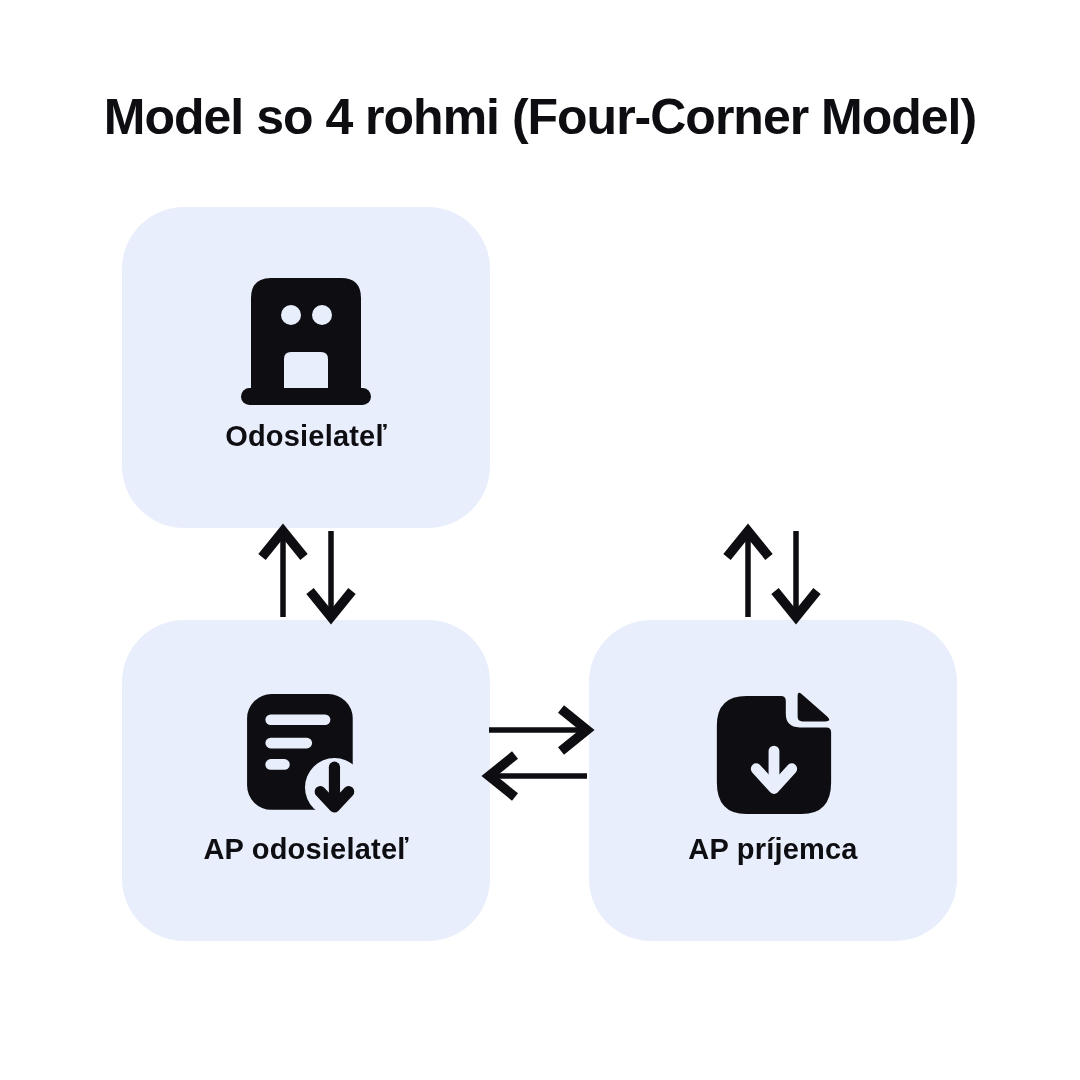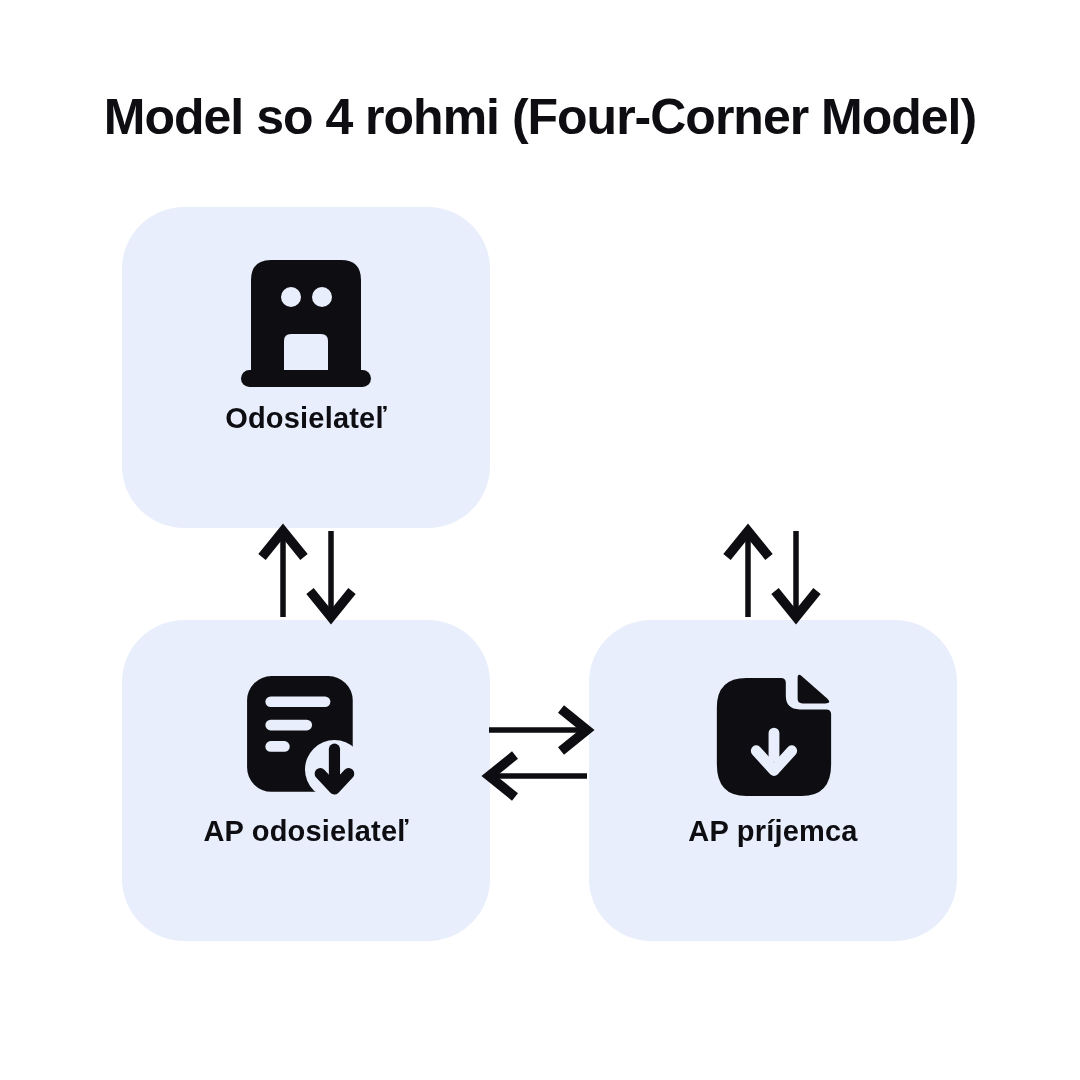--- a/index.html
+++ b/index.html
@@ -34,21 +34,21 @@
 
   .node {
     position: absolute;
     width: 368px;
     height: 321px;
     background: var(--card-bg);
     border-radius: 62px;
     display: flex;
     flex-direction: column;
     align-items: center;
-    padding-top: 48px;
+    padding-top: 66px;
   }
   .node-tl { left: 122px; top: 207px; }
   .node-tr { left: 589px; top: 207px; }
   .node-bl { left: 122px; top: 620px; }
   .node-br { left: 589px; top: 620px; }
 
   .icon-wrap {
     height: 136px;
     display: flex;
     align-items: center;

